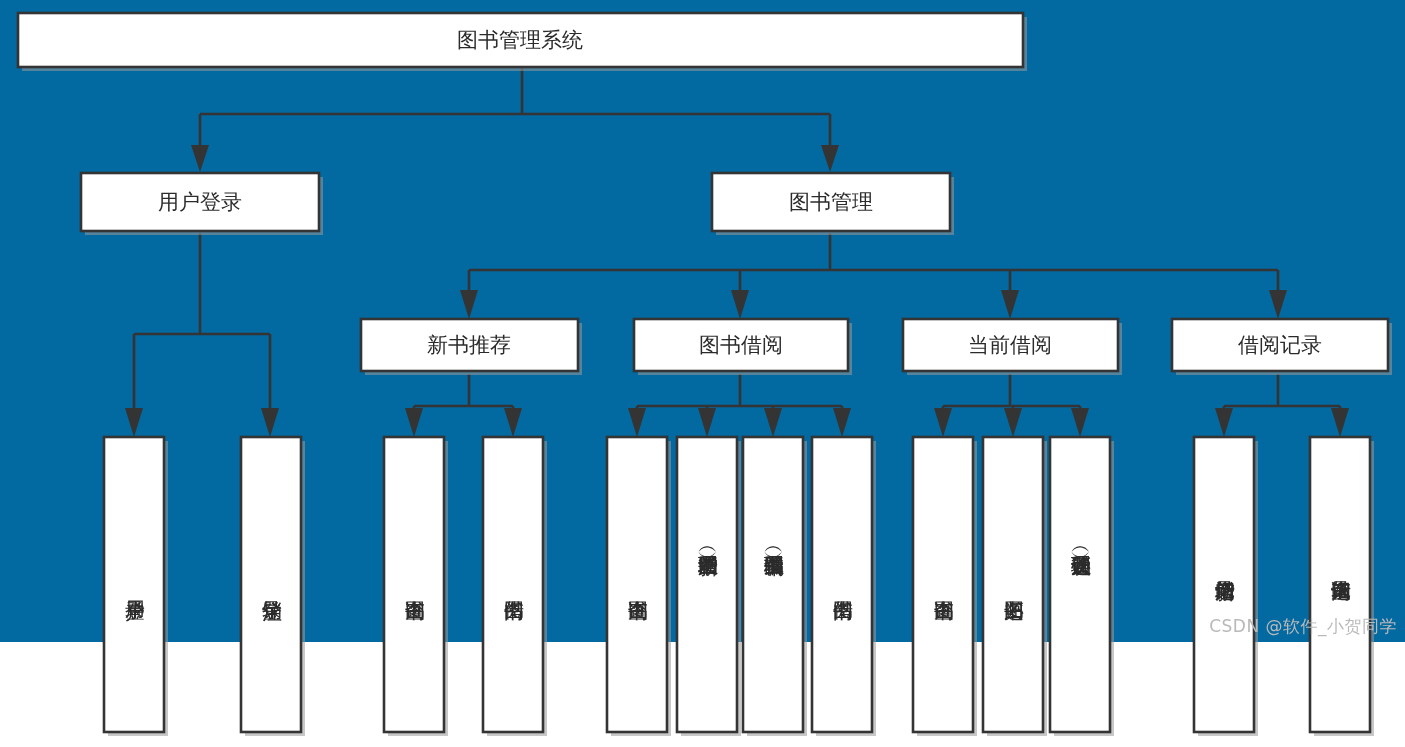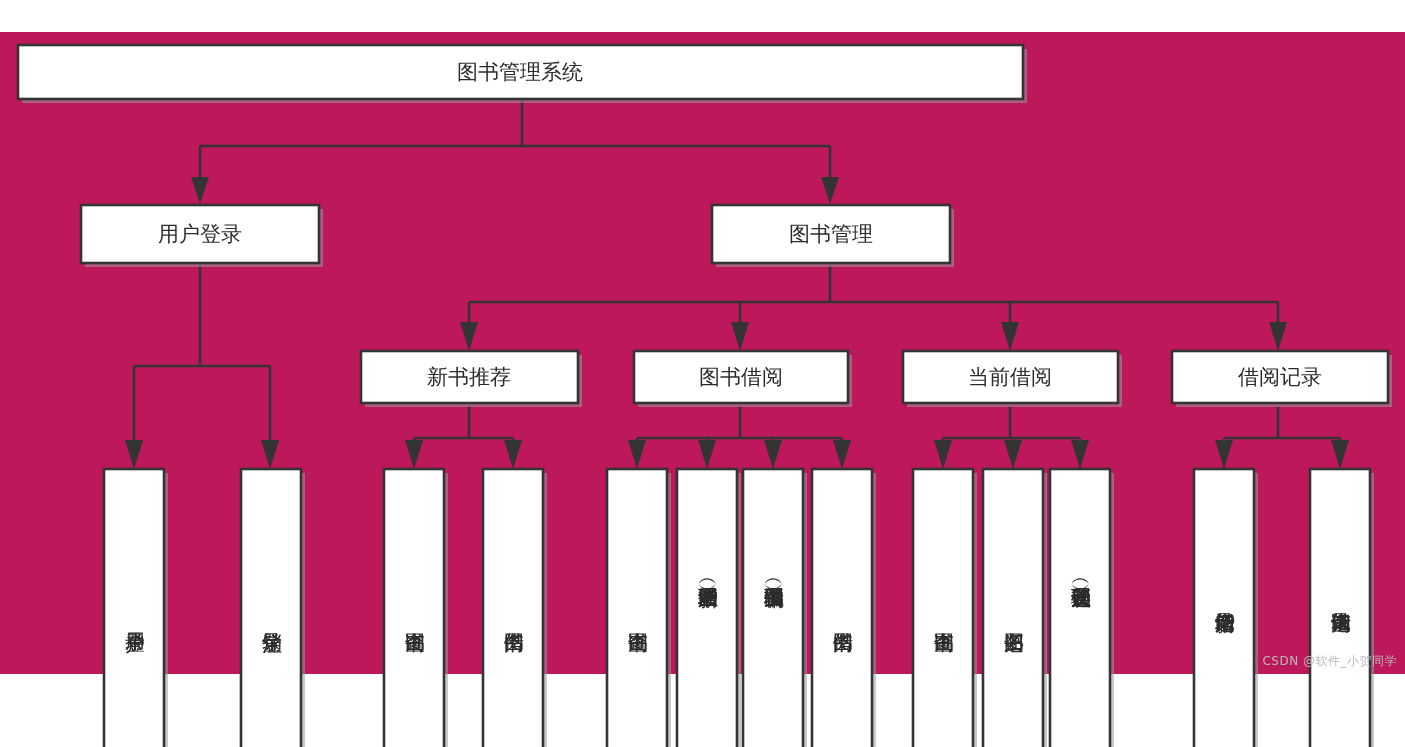--- a/index.html
+++ b/index.html
@@ -1,36 +1,36 @@
 <!DOCTYPE html>
 <html><head>
 <meta charset="utf-8">
 <style>
   html,body{margin:0;padding:0;background:#ffffff;}
   body{
     width:1405px;height:747px;overflow:hidden;
     font-family:"DejaVu Sans","Liberation Sans",sans-serif;
   }
-  #diagram-root{position:relative;width:1405px;height:642px;background:#be185d;margin-top:32px;}
+  #diagram-root{position:relative;width:1405px;height:642px;background:#0369a1;}
   svg.flow{position:absolute;left:0;top:0;width:1405px;height:747px;}
   .node-rect{fill:#ffffff;stroke:#343434;stroke-width:2.6;}
   .shadow-rect{fill:#9a9a9a;opacity:.55;}
   .conn{stroke:#343434;stroke-width:2.6;fill:none;}
   .arrow-head{fill:#343434;}
   .node-label{
     fill:#2b2b2b;
     font-family:"DejaVu Sans","Liberation Sans",sans-serif;
     font-size:21px;
     text-anchor:middle;
     dominant-baseline:middle;
   }
   .node-label.vert{font-size:20px;}
   .watermark{
     position:absolute;right:8px;bottom:4px;
-    color:#b9b9b9;font-size:12px;
+    color:#b9b9b9;font-size:17px;
     font-family:"DejaVu Sans","Liberation Sans",sans-serif;
     white-space:nowrap;letter-spacing:.5px;
     pointer-events:none;
   }
 </style>
 </head>
 <body>
 
 <div id="diagram-root">
   <svg class="flow" viewBox="0 0 1405 747">

